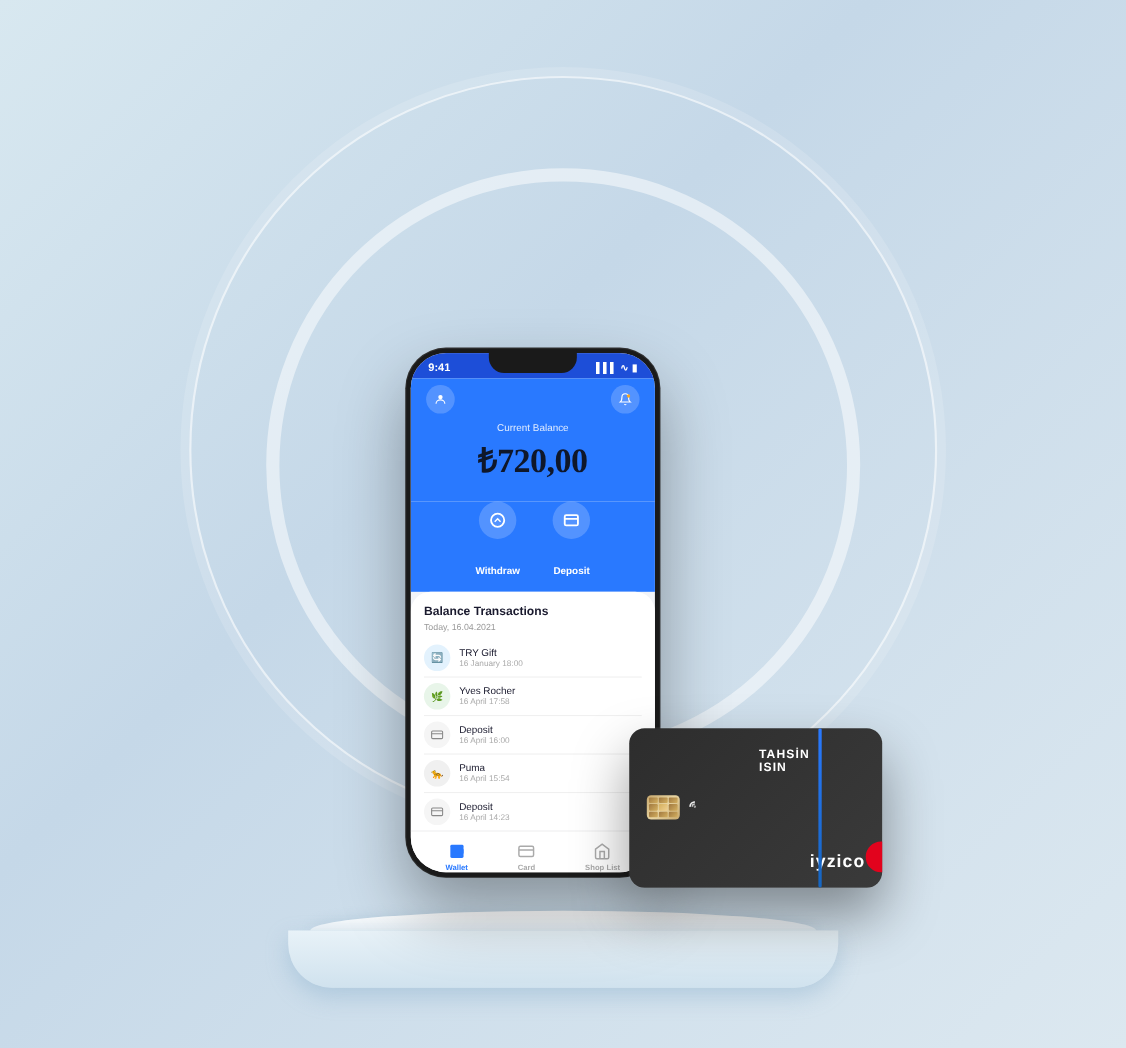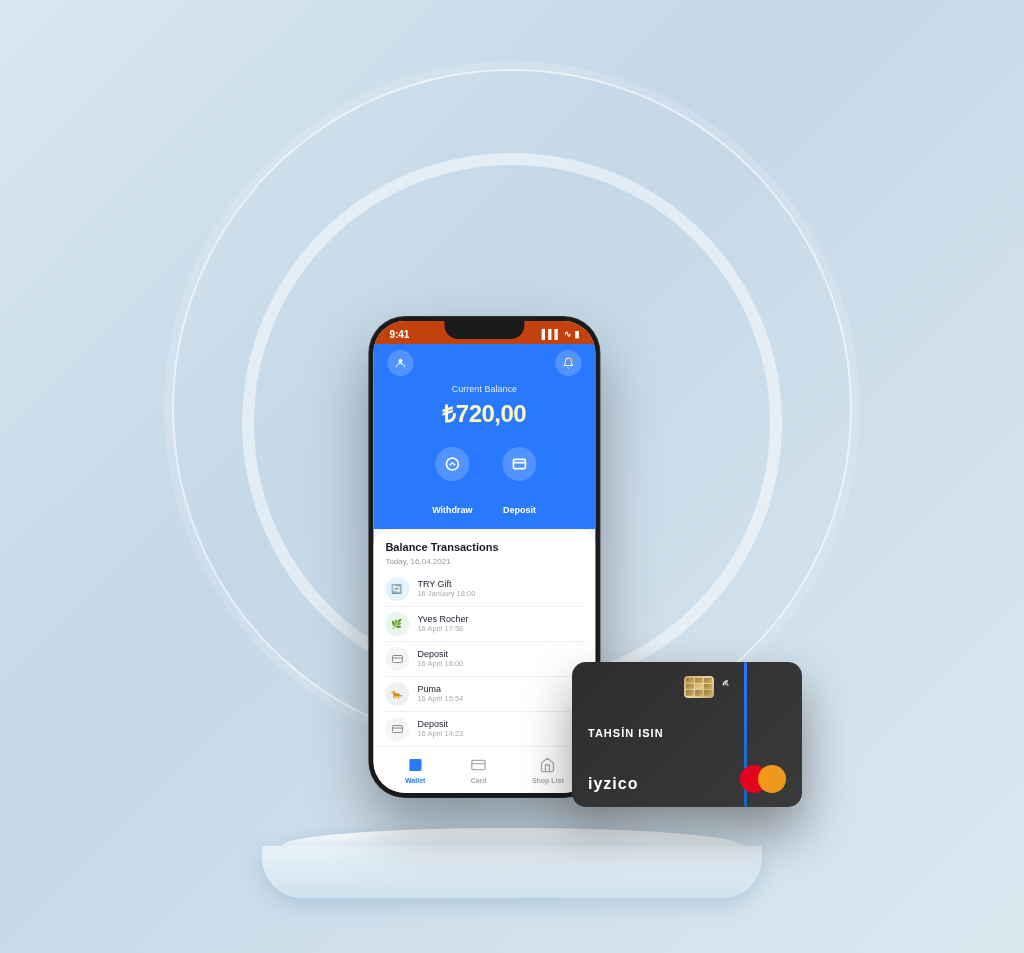--- a/index.html
+++ b/index.html
@@ -108,21 +108,21 @@
       overflow: hidden;
       background: #f2f4f8;
     }
 
     
     .status-bar {
       display: flex;
       justify-content: space-between;
       align-items: flex-start;
       padding: 8px 16px 4px;
-      background: #c2410c;
+      background: #1d4ed8;
       font-size: 9px;
       font-weight: 600;
       color: white;
     }
     .status-time { font-size: 10px; font-weight: 700; }
     .status-icons { display: flex; gap: 3px; align-items: center; }
 
     
     .phone-header {
       background: #2979ff;
@@ -148,24 +148,25 @@
       justify-content: center;
       color: white;
       font-size: 11px;
     }
     .current-balance-label {
       font-size: 9px;
       color: rgba(255,255,255,0.85);
       margin-bottom: 2px;
     }
     .balance-amount {
-      font-size: 24px;
+      font-size: 31px;
       font-weight: 800;
-      color: #fef9c3;
+      color: #0f172a;
       letter-spacing: -0.5px;
+      font-family: Liberation Serif, serif;
     }
 
     
     .phone-actions {
       display: flex;
       justify-content: center;
       gap: 30px;
       background: #2979ff;
       padding: 0 14px 14px;
     }
@@ -278,21 +279,20 @@
       right: 60px;
       bottom: 60px;
       width: 230px;
       height: 145px;
       background: linear-gradient(135deg, #2d2d2d 0%, #3a3a3a 100%);
       border-radius: 14px;
       box-shadow: 0 25px 50px rgba(0,0,0,0.4), 0 0 0 1px rgba(255,255,255,0.05);
       z-index: 3;
       padding: 14px 16px;
       display: flex;
-      flex-direction: column;
       justify-content: space-between;
       overflow: hidden;
     }
     .card-blue-stripe {
       position: absolute;
       top: 0;
       right: 55px;
       width: 3px;
       height: 100%;
       background: linear-gradient(180deg, #2979ff 0%, #1565c0 100%);

